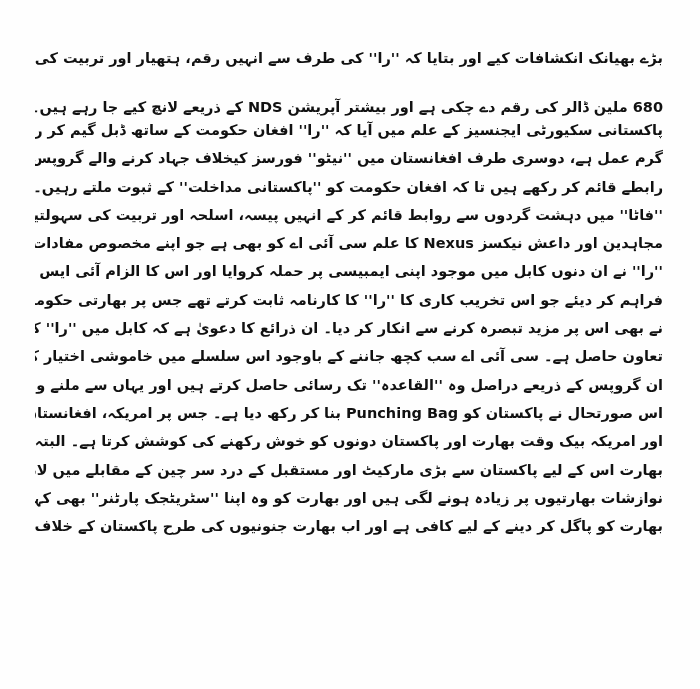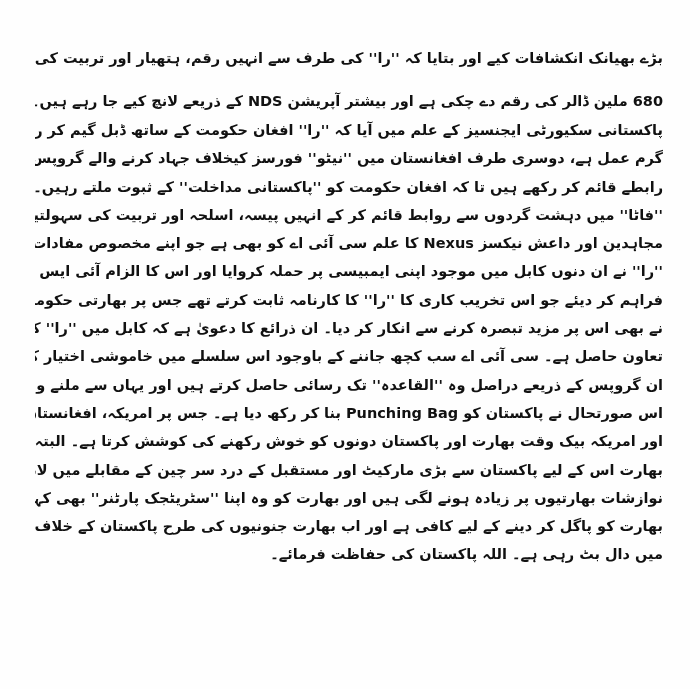--- a/index.html
+++ b/index.html
@@ -12,33 +12,32 @@
     color:#111; white-space:nowrap; overflow:hidden; font-weight:bold;
   }
   .line.last { text-align-last:right; }
 </style>
 </head>
 <body>
 
 <div class="page">
 
   <div class="line" style="top:47px;">بڑے بھیانک انکشافات کیے اور بتایا کہ ''را'' کی طرف سے انہیں رقم، ہتھیار اور تربیت کی مکمل سہولت حاصل ہے اور ''را'' اب تک انہیں</div>
-  <div class="line last" style="top:90px;">680 ملین ڈالر کی رقم دے چکی ہے اور بیشتر آپریشن NDS کے ذریعے لانچ کیے جا رہے ہیں۔</div>
+  <div class="line last" style="top:96px;">680 ملین ڈالر کی رقم دے چکی ہے اور بیشتر آپریشن NDS کے ذریعے لانچ کیے جا رہے ہیں۔</div>
 
   <div class="line" style="top:119px;">پاکستانی سکیورٹی ایجنسیز کے علم میں آیا کہ ''را'' افغان حکومت کے ساتھ ڈبل گیم کر رہی ہے۔ ایک طرف تو وہ افغانوں کو تحفظ دینے کے لیے سر</div>
   <div class="line" style="top:147px;">گرم عمل ہے، دوسری طرف افغانستان میں ''نیٹو'' فورسز کیخلاف جہاد کرنے والے گروپس سے بھی ''را'' نے ایک خاص Cover کے تحت</div>
   <div class="line" style="top:176px;">رابطے قائم کر رکھے ہیں تا کہ افغان حکومت کو ''پاکستانی مداخلت'' کے ثبوت ملتے رہیں۔ دوسری طرف افغان ایجنٹوں کے ذریعے ''را'' نے</div>
   <div class="line" style="top:204px;">''فاٹا'' میں دہشت گردوں سے روابط قائم کر کے انہیں پیسہ، اسلحہ اور تربیت کی سہولتیں بھی دے رکھی ہیں۔ ان ذرائع نے دعویٰ کیا ہے کہ ''را''</div>
   <div class="line" style="top:232px;">مجاہدین اور داعش نیکسز Nexus کا علم سی آئی اے کو بھی ہے جو اپنے مخصوص مفادات کے تحت اس پر فی الوقت خاموشی اختیار کیے ہوئے ہے۔</div>
 
   <div class="line" style="top:260px;">''را'' نے ان دنوں کابل میں موجود اپنی ایمبیسی پر حملہ کروایا اور اس کا الزام آئی ایس آئی کے سر تھوپ دیا لیکن ماہرین آئی ایس آئی نے وہ شواہد</div>
   <div class="line" style="top:289px;">فراہم کر دیئے جو اس تخریب کاری کا ''را'' کا کارنامہ ثابت کرتے تھے جس پر بھارتی حکومت نے پراسرار خاموشی اختیار کر لی اور افغان حکومت</div>
   <div class="line" style="top:317px;">نے بھی اس پر مزید تبصرہ کرنے سے انکار کر دیا۔ ان ذرائع کا دعویٰ ہے کہ کابل میں ''را'' کو نہ صرف افغان حکومت بلکہ ''موساد'' کا بھی مکمل</div>
   <div class="line" style="top:345px;">تعاون حاصل ہے۔ سی آئی اے سب کچھ جاننے کے باوجود اس سلسلے میں خاموشی اختیار کیے ہوئے ہے کیونکہ ''را'' نے یہ تاثر دے رکھا ہے کہ</div>
   <div class="line" style="top:374px;">ان گروپس کے ذریعے دراصل وہ ''القاعدہ'' تک رسائی حاصل کرتے ہیں اور یہاں سے ملنے والی معلومات کو سی آئی اے سے شیئر کرتے ہیں۔</div>
 
   <div class="line" style="top:402px;">اس صورتحال نے پاکستان کو Punching Bag بنا کر رکھ دیا ہے۔ جس پر امریکہ، افغانستان اور بھارت مل کر مکہ بازی کی مشق کر رہے ہیں</div>
   <div class="line" style="top:430px;">اور امریکہ بیک وقت بھارت اور پاکستان دونوں کو خوش رکھنے کی کوشش کرتا ہے۔ البتہ وہ بھارت کو پاکستان پر بہر کیف ترجیح اس لیے دیتا ہے کہ</div>
   <div class="line" style="top:459px;">بھارت اس کے لیے پاکستان سے بڑی مارکیٹ اور مستقبل کے درد سر چین کے مقابلے میں لانے والی کٹھ پتلی ہے۔ یہی وجہ ہے کہ اس کی</div>
   <div class="line" style="top:487px;">نوازشات بھارتیوں پر زیادہ ہونے لگی ہیں اور بھارت کو وہ اپنا ''سٹریٹجک پارٹنر'' بھی کہتے ہیں۔ ان حالات میں گوادر پورٹ کا ایکٹو ہو جانا</div>
   <div class="line" style="top:515px;">بھارت کو پاگل کر دینے کے لیے کافی ہے اور اب بھارت جنونیوں کی طرح پاکستان کے خلاف جارحیت کر رہا ہے جبکہ سیاسی ایوانوں میں جوتوں</div>
-  <div class="line last" style="top:543px;">میں دال بٹ رہی ہے۔ اللہ پاکستان کی حفاظت فرمائے۔</div>
 </div>
 
 </body></html>

